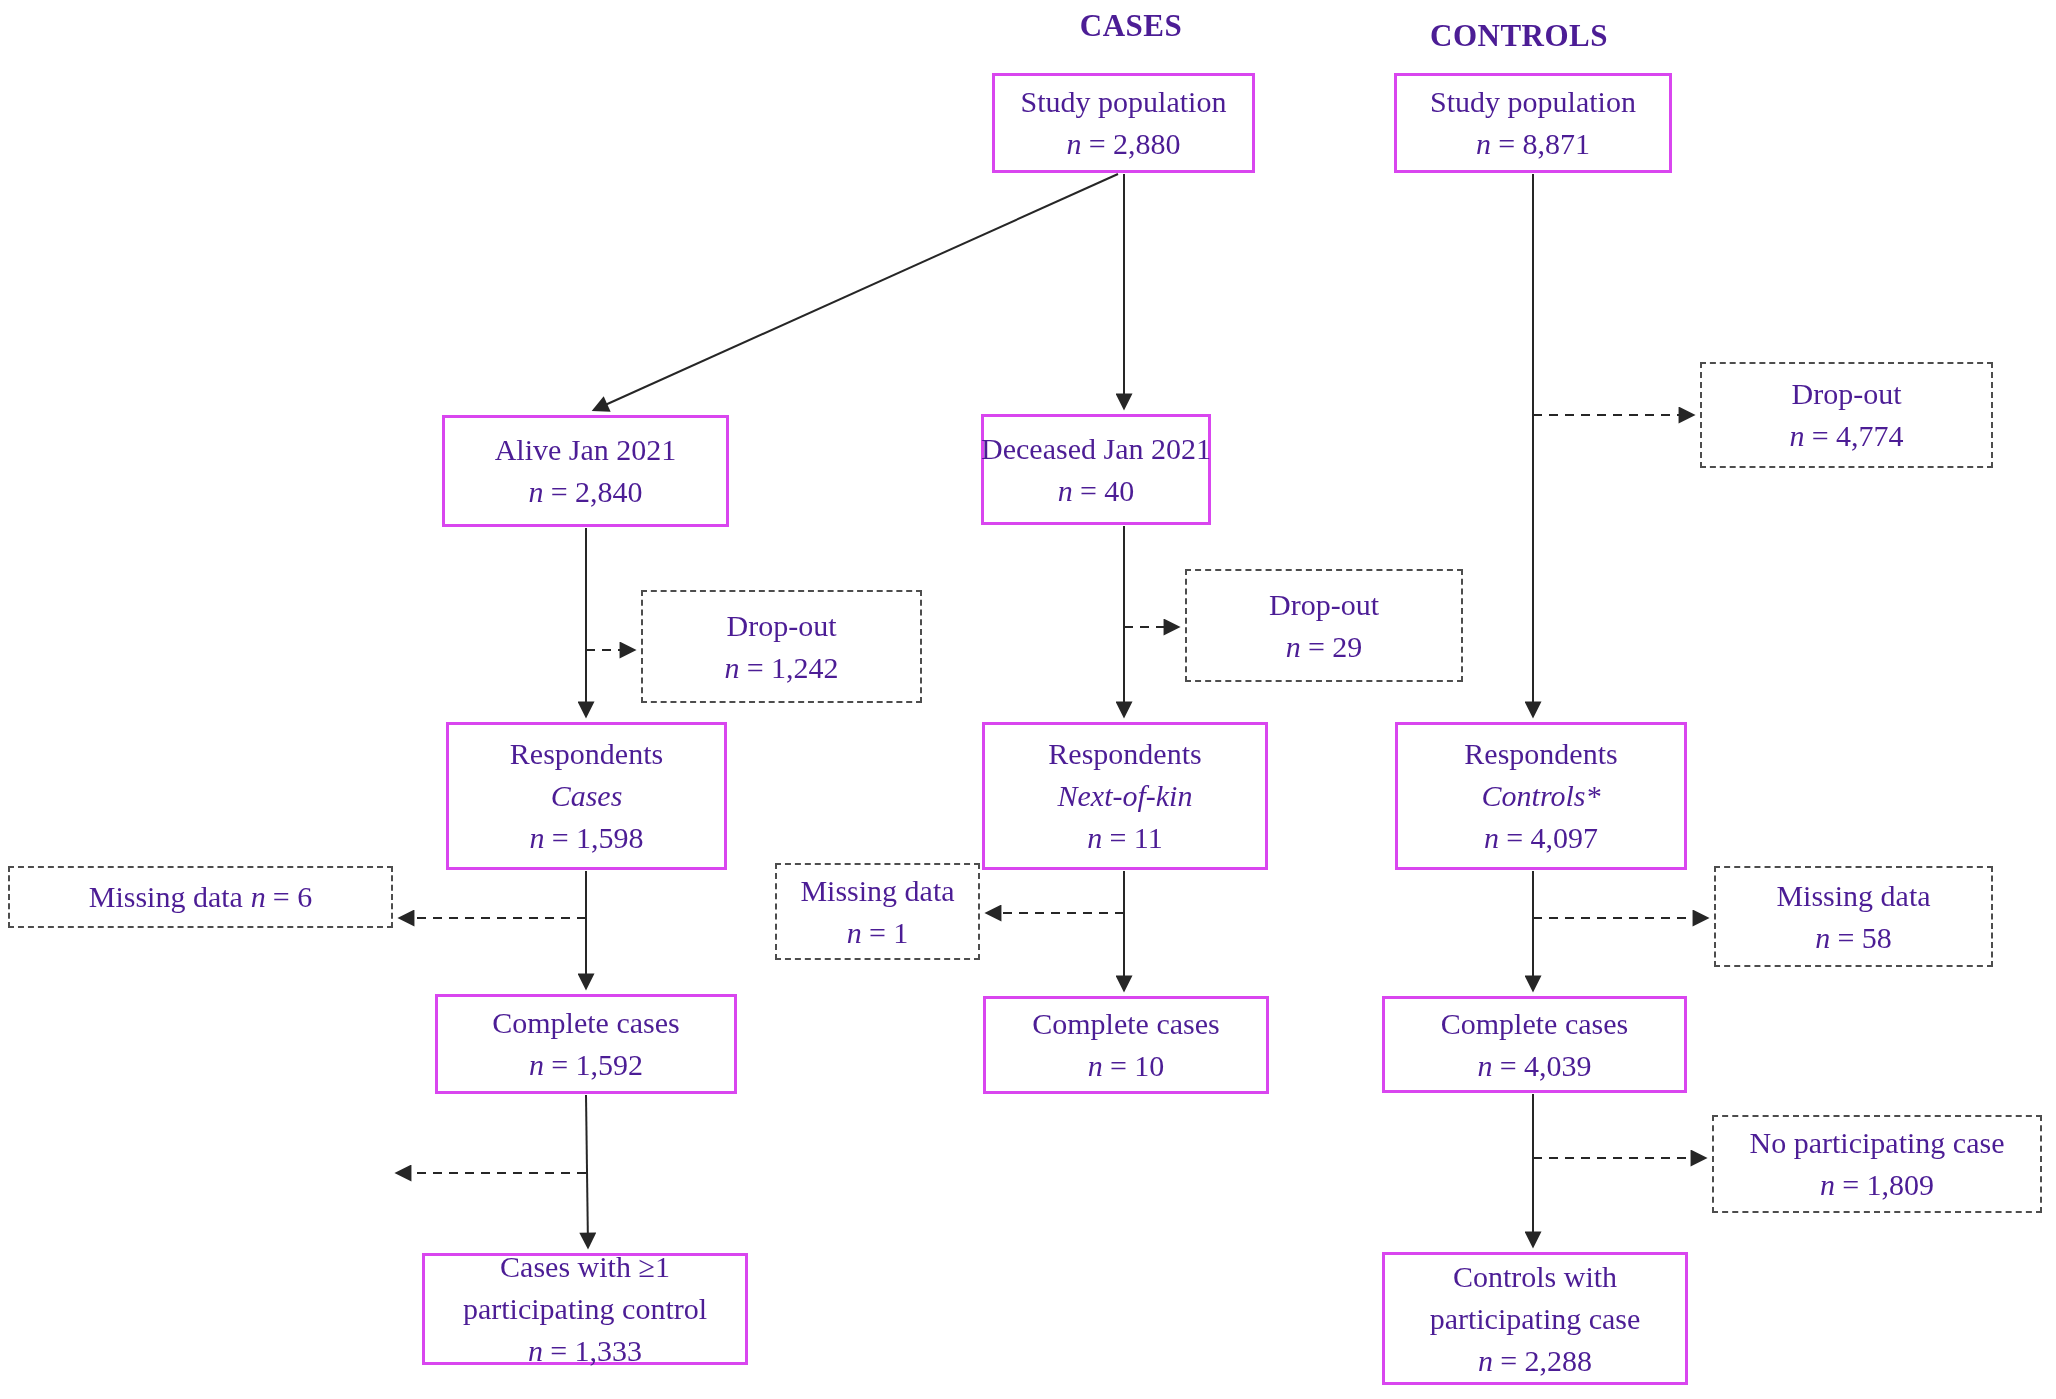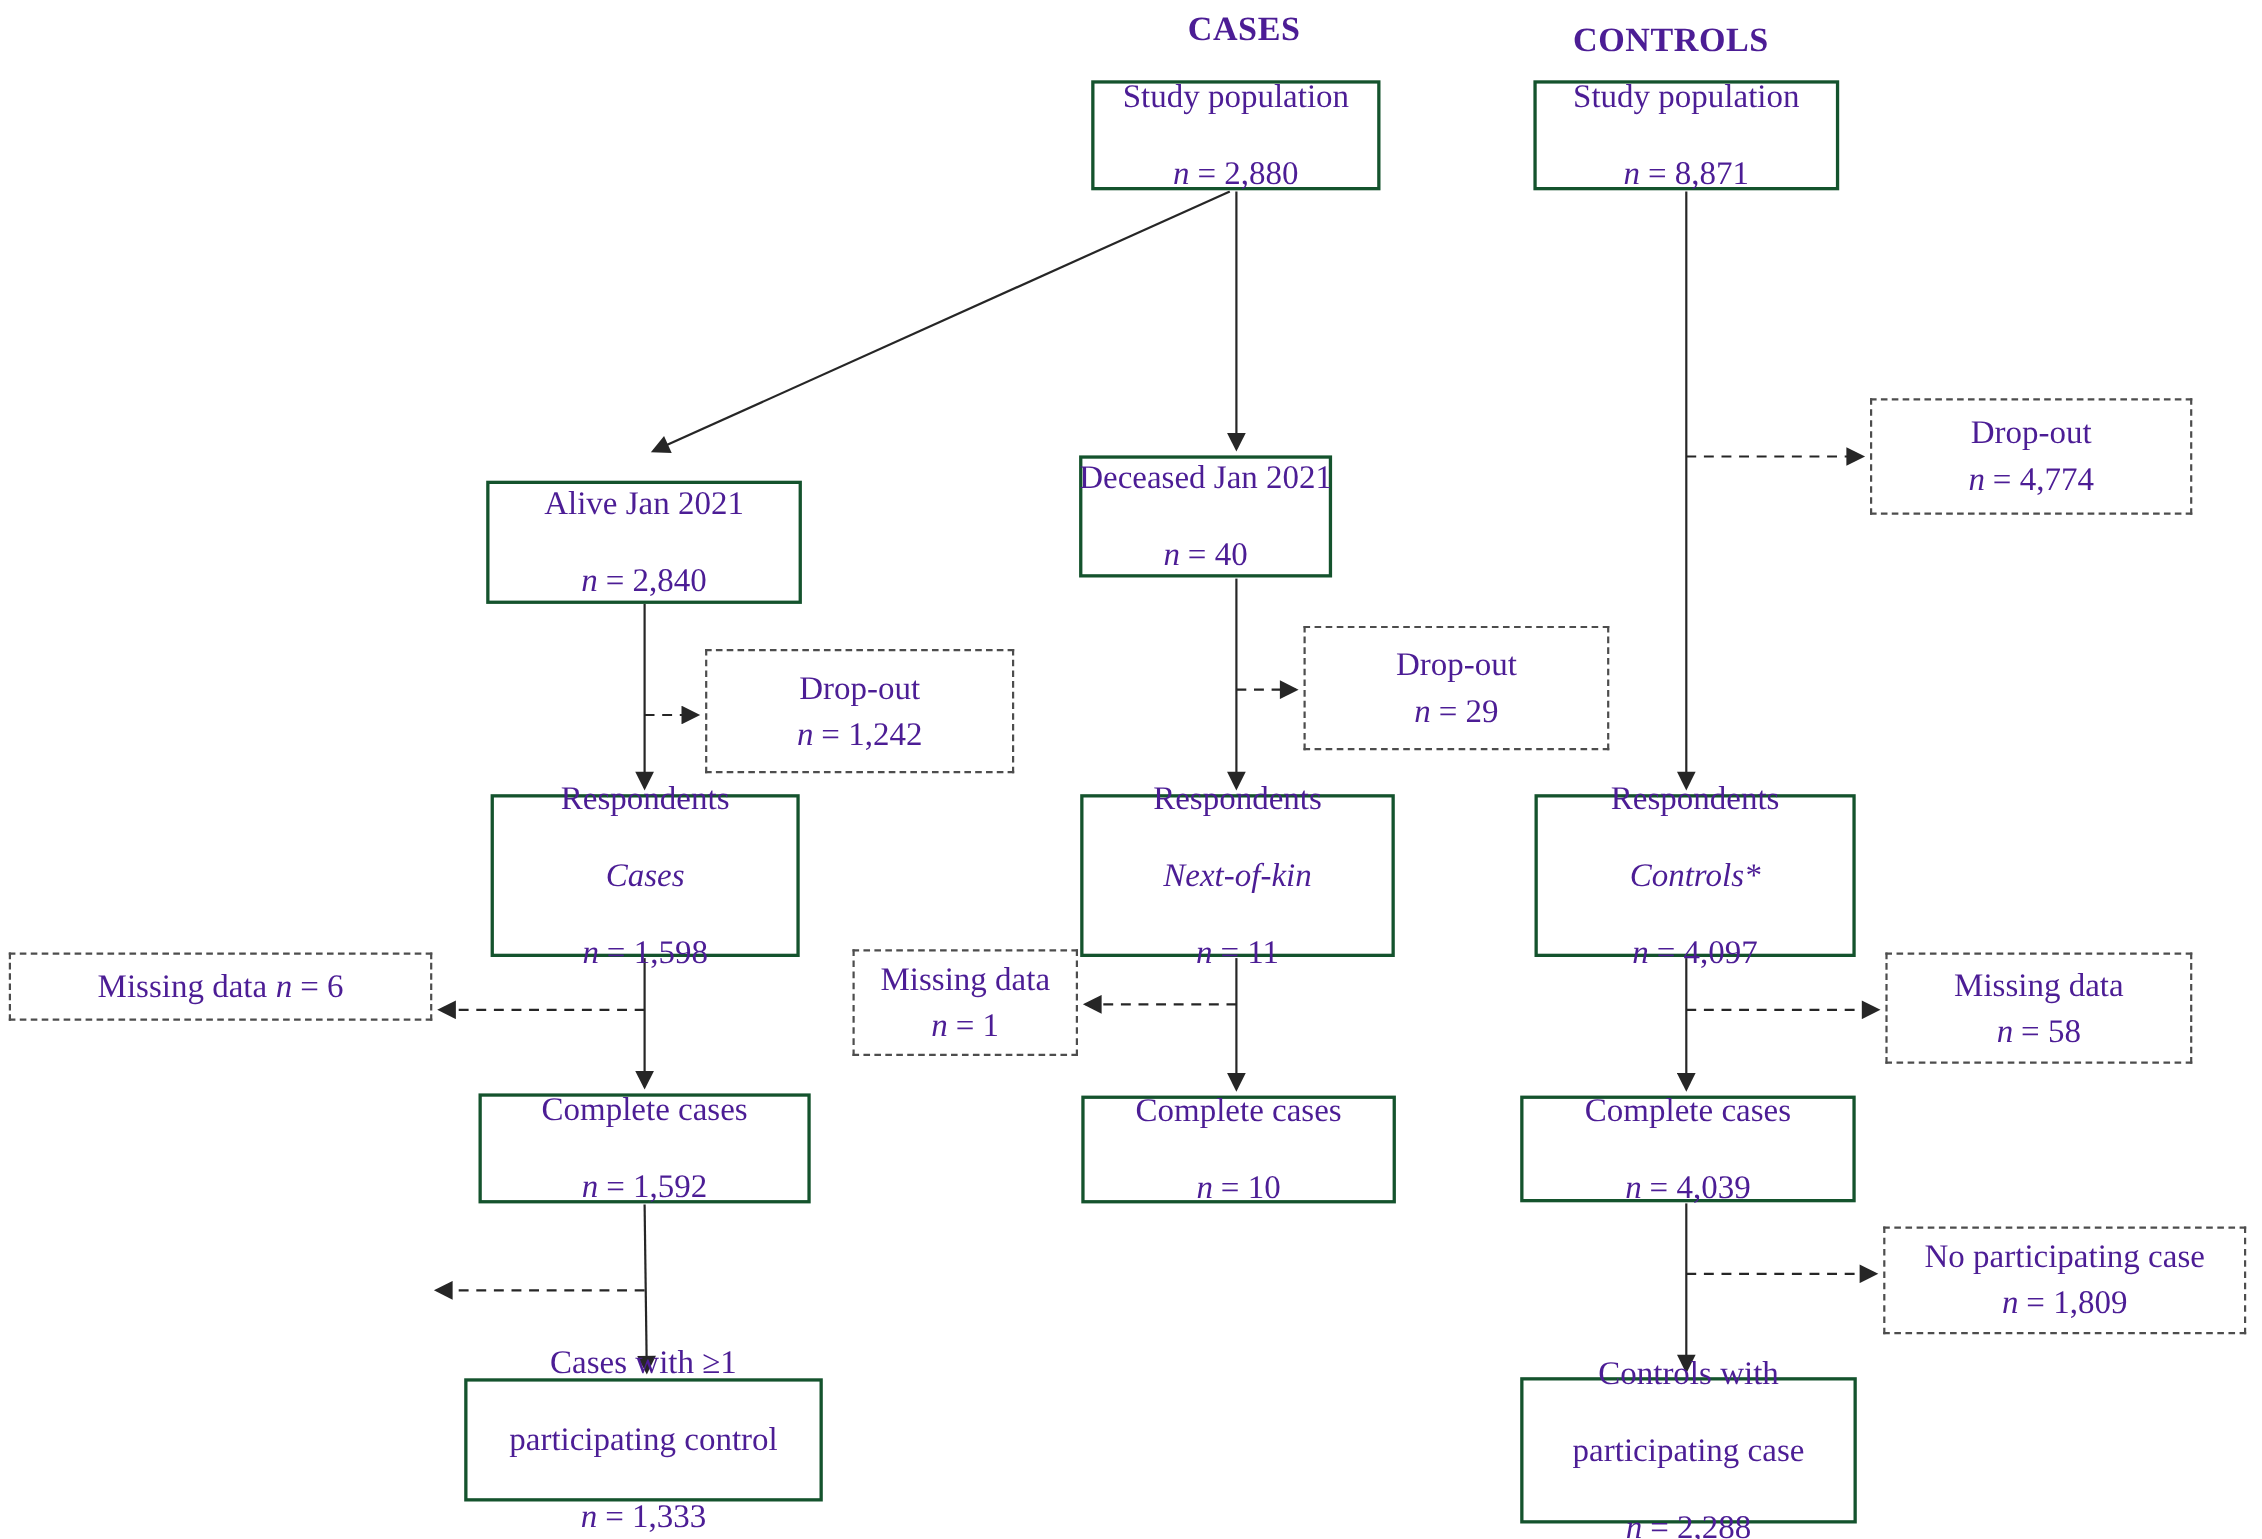--- a/index.html
+++ b/index.html
@@ -25,21 +25,21 @@
     box-sizing: border-box;
     display: flex;
     flex-direction: column;
     align-items: center;
     justify-content: center;
     text-align: center;
     font-size: 30px;
     line-height: 1.40;
     background: #ffffff;
   }
-  .solid { border: 3px solid #14532d; gap: 28px; }
+  .solid { border: 3px solid #d946ef; }
   .dashed { border: 2.5px dashed #4d4d4d; }
   .tline { white-space: nowrap; }
   .sub { font-style: italic; }
   .nv { font-style: italic; margin-right: 0.24em; }
   .lbl { margin-right: 0.26em; }
   svg.links { position: absolute; left: 0; top: 0; pointer-events: none; }
 </style>
 </head>
 <body>
 
@@ -83,21 +83,21 @@
   <div class="node solid" style="left:992px; top:73px; width:263px; height:100px;">
     <div class="tline">Study population</div>
     <div class="tline"><i class="nv">n</i><span>= 2,880</span></div>
   </div>
 
   <div class="node solid" style="left:1394px; top:73px; width:278px; height:100px;">
     <div class="tline">Study population</div>
     <div class="tline"><i class="nv">n</i><span>= 8,871</span></div>
   </div>
 
-  <div class="node solid" style="left:442px; top:415px; width:287px; height:112px;margin-top:22px;">
+  <div class="node solid" style="left:442px; top:415px; width:287px; height:112px;">
     <div class="tline">Alive Jan 2021</div>
     <div class="tline"><i class="nv">n</i><span>= 2,840</span></div>
   </div>
 
   <div class="node solid" style="left:981px; top:414px; width:230px; height:111px;">
     <div class="tline">Deceased Jan 2021</div>
     <div class="tline"><i class="nv">n</i><span>= 40</span></div>
   </div>
 
   <div class="node solid" style="left:446px; top:722px; width:281px; height:148px;">

